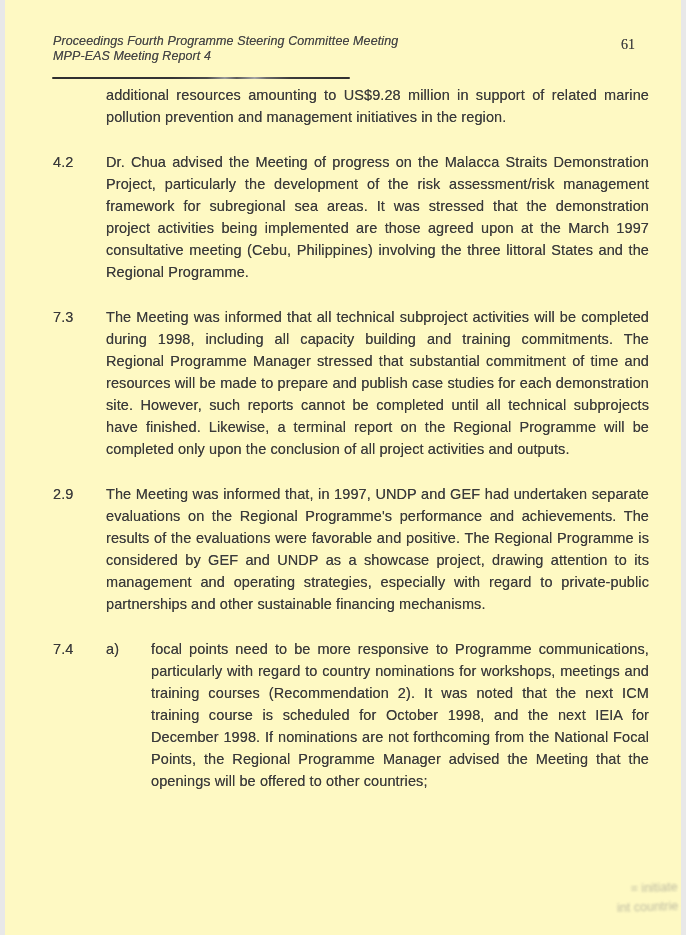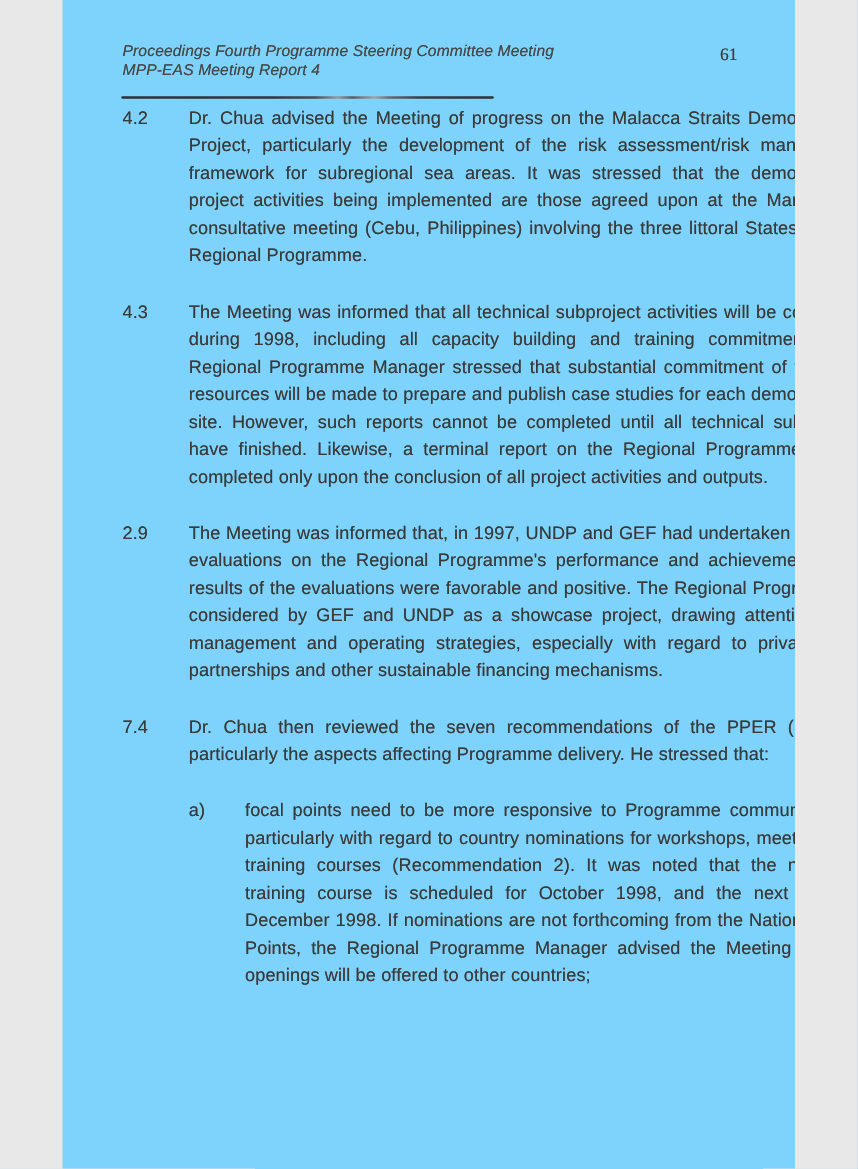--- a/index.html
+++ b/index.html
@@ -2,24 +2,24 @@
 <html><head>
 <meta charset="utf-8">
 <style>
   html, body {
     margin: 0;
     padding: 0;
     background: #e8e8e8;
   }
   .page {
     position: relative;
-    width: 586px;
+    width: 676px;
     height: 935px;
     margin: 0 auto;
-    background: #7dd3fc;
+    background: #fef9c3;
     overflow: hidden;
     font-family: "Liberation Sans", "DejaVu Sans", sans-serif;
     color: #3a3a3a;
   }
   
   .page .txt {
     text-shadow: 0 0 0.45px rgba(70,70,70,0.75);
   }
 
   .header {
@@ -113,39 +113,41 @@
       <div class="txt">Proceedings Fourth Programme Steering Committee Meeting</div>
       <div class="txt">MPP-EAS Meeting Report 4</div>
     </div>
     <div class="page-number txt">61</div>
   </div>
 
   <div class="rule"></div>
 
   <div class="content">
 
+    <div class="para">
+      <span class="txt">additional resources amounting to US$9.28 million in support of related marine pollution prevention and management initiatives in the region.</span>
+    </div>
 
     <div class="para">
       <span class="para-number txt">4.2</span>
       <span class="txt">Dr. Chua advised the Meeting of progress on the Malacca Straits Demonstration Project, particularly the development of the risk assessment/risk management framework for subregional sea areas.  It was stressed that the demonstration project activities being implemented are those agreed upon at the March 1997 consultative meeting (Cebu, Philippines) involving the three littoral States and the Regional Programme.</span>
     </div>
 
     <div class="para">
-      <span class="para-number txt">4.3</span>
+      <span class="para-number txt">7.3</span>
       <span class="txt">The Meeting was informed that all technical subproject activities will be completed during 1998, including all capacity building and training commitments.  The Regional Programme Manager stressed that substantial commitment of time and resources will be made to prepare and publish case studies for each demonstration site.  However, such reports cannot be completed until all technical subprojects have finished.  Likewise, a terminal report on the Regional Programme will be completed only upon the conclusion of all project activities and outputs.</span>
     </div>
 
     <div class="para">
       <span class="para-number txt">2.9</span>
       <span class="txt">The Meeting was informed that, in 1997, UNDP and GEF had undertaken separate evaluations on the Regional Programme's performance and achievements.  The results of the evaluations were favorable and positive.  The Regional Programme is considered by GEF and UNDP as a showcase project, drawing attention to its management and operating strategies, especially with regard to private-public partnerships and other sustainable financing mechanisms.</span>
     </div>
 
     <div class="para">
       <span class="para-number txt">7.4</span>
-      <span class="txt">Dr. Chua then reviewed the seven recommendations of the PPER (page 4), particularly the aspects affecting Programme delivery.  He stressed that:</span>
     </div>
 
     <div class="sub-item">
       <span class="sub-marker txt">a)</span>
       <span class="txt">focal points need to be more responsive to Programme communications, particularly with regard to country nominations for workshops, meetings and training courses (Recommendation 2).  It was noted that the next ICM training course is scheduled for October 1998, and the next IEIA for December 1998.  If nominations are not forthcoming from the National Focal Points, the Regional Programme Manager advised the Meeting that the openings will be offered to other countries;</span>
     </div>
 
   </div>
 
   <div class="bleed-artifact">

